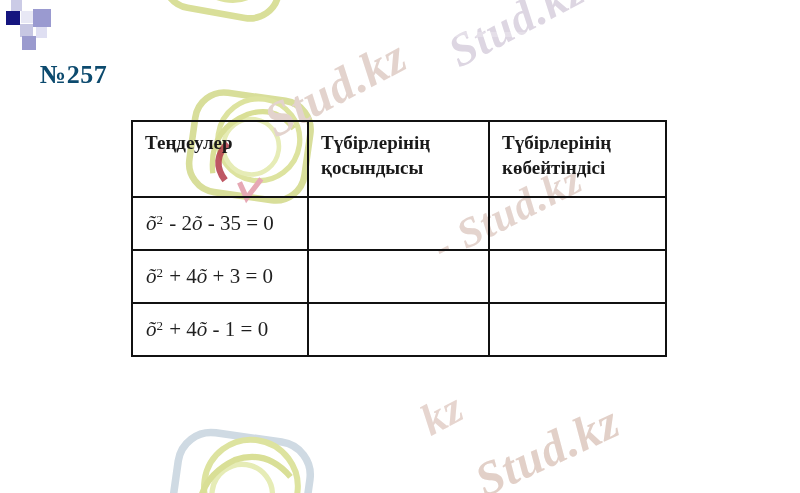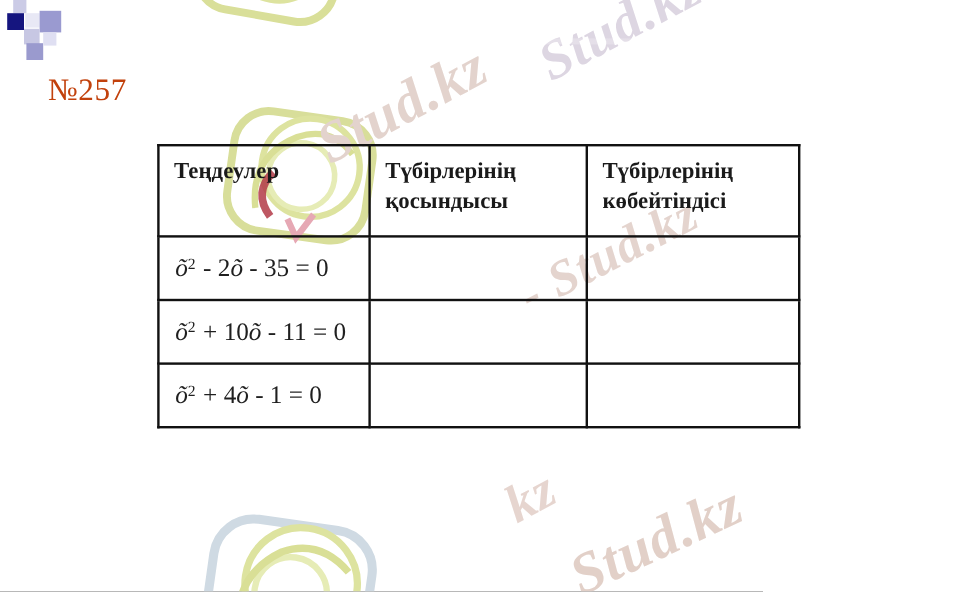--- a/index.html
+++ b/index.html
@@ -25,21 +25,21 @@
     position:absolute;left:54px;top:11px;width:746px;height:26px;z-index:3;
     background:linear-gradient(90deg,#ededf6 0%,#ccccе6 18%,#a8a8d2 35%,#8080be 50%,#44449f 72%,#1b1b86 88%,#12127a 100%);
   }
   .topbar::after{
     content:"";position:absolute;left:0;bottom:0;width:100%;height:5px;
     background:linear-gradient(90deg,rgba(255,255,255,.35),rgba(255,255,255,.15));
   }
   
   .title{
     position:absolute;left:40px;top:60px;z-index:5;
-    font-size:26px;font-weight:normal;color:#c2410c;letter-spacing:.5px;
+    font-size:26px;font-weight:bold;color:#0c4a6e;letter-spacing:.5px;
   }
   
   .wm-layer{position:absolute;left:0;top:0;width:100%;height:100%;z-index:1;pointer-events:none;}
   .wm{
     position:absolute;font-weight:bold;font-style:italic;
     transform-origin:left center;white-space:nowrap;letter-spacing:1px;
   }
   .wm1{left:268px;top:96px;font-size:48px;color:#e3d3cd;transform:rotate(-28deg);}
   .wm2{left:452px;top:28px;font-size:46px;color:#ddd6e2;transform:rotate(-28deg);}
   .wm3{left:436px;top:225px;font-size:42px;color:#e4d4ce;transform:rotate(-27deg);}
@@ -137,21 +137,21 @@
         <th>Түбірлерінің көбейтіндісі</th>
       </tr>
     </thead>
     <tbody>
       <tr>
         <td class="eq"><i>õ</i><sup>2</sup> - 2<i>õ</i> - 35 = 0</td>
         <td></td>
         <td></td>
       </tr>
       <tr>
-        <td class="eq"><i>õ</i><sup>2</sup> + 10<i>õ</i> - 11 = 0</td>
+        <td class="eq"><i>õ</i><sup>2</sup> + 4<i>õ</i> + 3 = 0</td>
         <td></td>
         <td></td>
       </tr>
       <tr>
         <td class="eq"><i>õ</i><sup>2</sup> + 4<i>õ</i> - 1 = 0</td>
         <td></td>
         <td></td>
       </tr>
     </tbody>
   </table>

